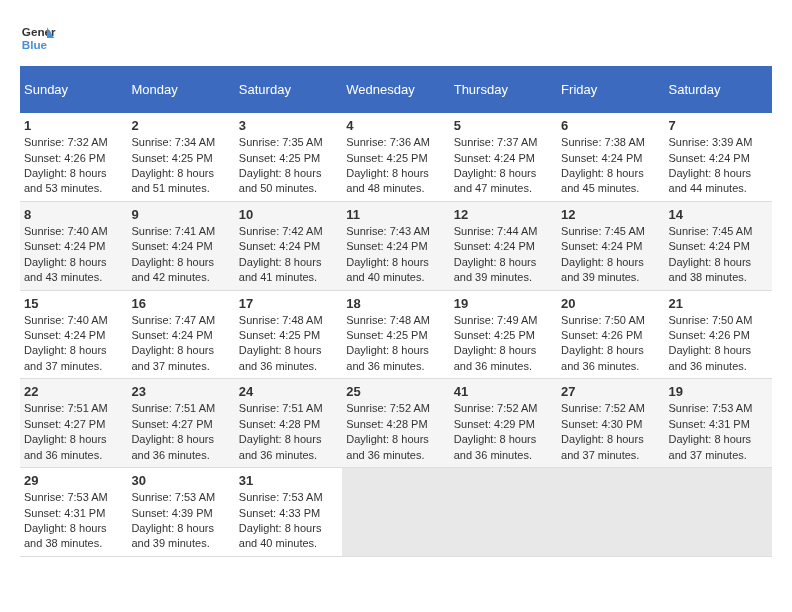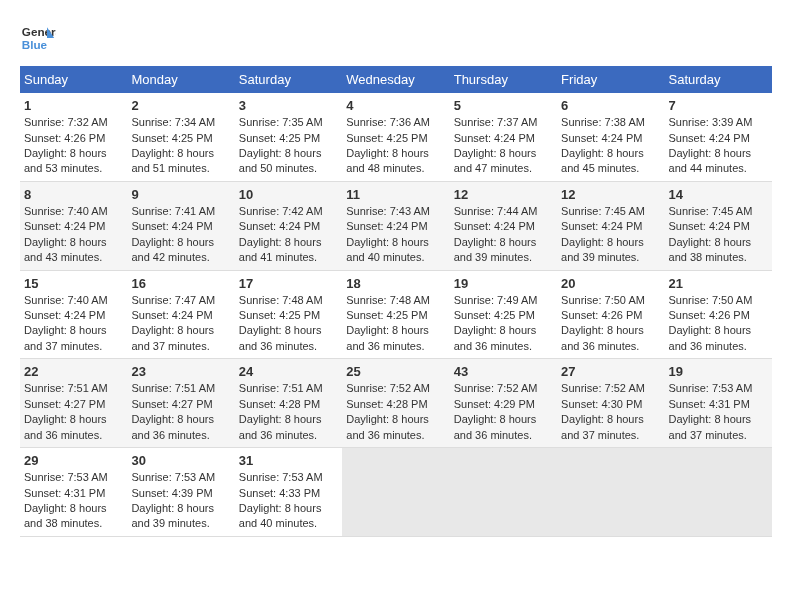--- a/index.html
+++ b/index.html
@@ -38,21 +38,21 @@
       color: #555;
     }
     table {
       width: 100%;
       border-collapse: collapse;
       font-size: 11px;
     }
     thead tr th {
       background: #3b6abf;
       color: #fff;
-      padding: 6px 4px;
+      padding: 16px 4px;
       text-align: left;
       font-size: 13px;
       font-weight: normal;
     }
     tbody tr {
       border-bottom: 1px solid #ddd;
     }
     tbody tr:nth-child(odd) {
       background: #fff;
     }
@@ -257,21 +257,21 @@
           <div>Sunset: 4:28 PM</div>
           <div>Daylight: 8 hours and 36 minutes.</div>
         </td>
         <td>
           <span class="day-num">25</span>
           <div>Sunrise: 7:52 AM</div>
           <div>Sunset: 4:28 PM</div>
           <div>Daylight: 8 hours and 36 minutes.</div>
         </td>
         <td>
-          <span class="day-num">43</span>
+          <span class="day-num">41</span>
           <div>Sunrise: 7:52 AM</div>
           <div>Sunset: 4:29 PM</div>
           <div>Daylight: 8 hours and 36 minutes.</div>
         </td>
         <td>
           <span class="day-num">27</span>
           <div>Sunrise: 7:52 AM</div>
           <div>Sunset: 4:30 PM</div>
           <div>Daylight: 8 hours and 37 minutes.</div>
         </td>

